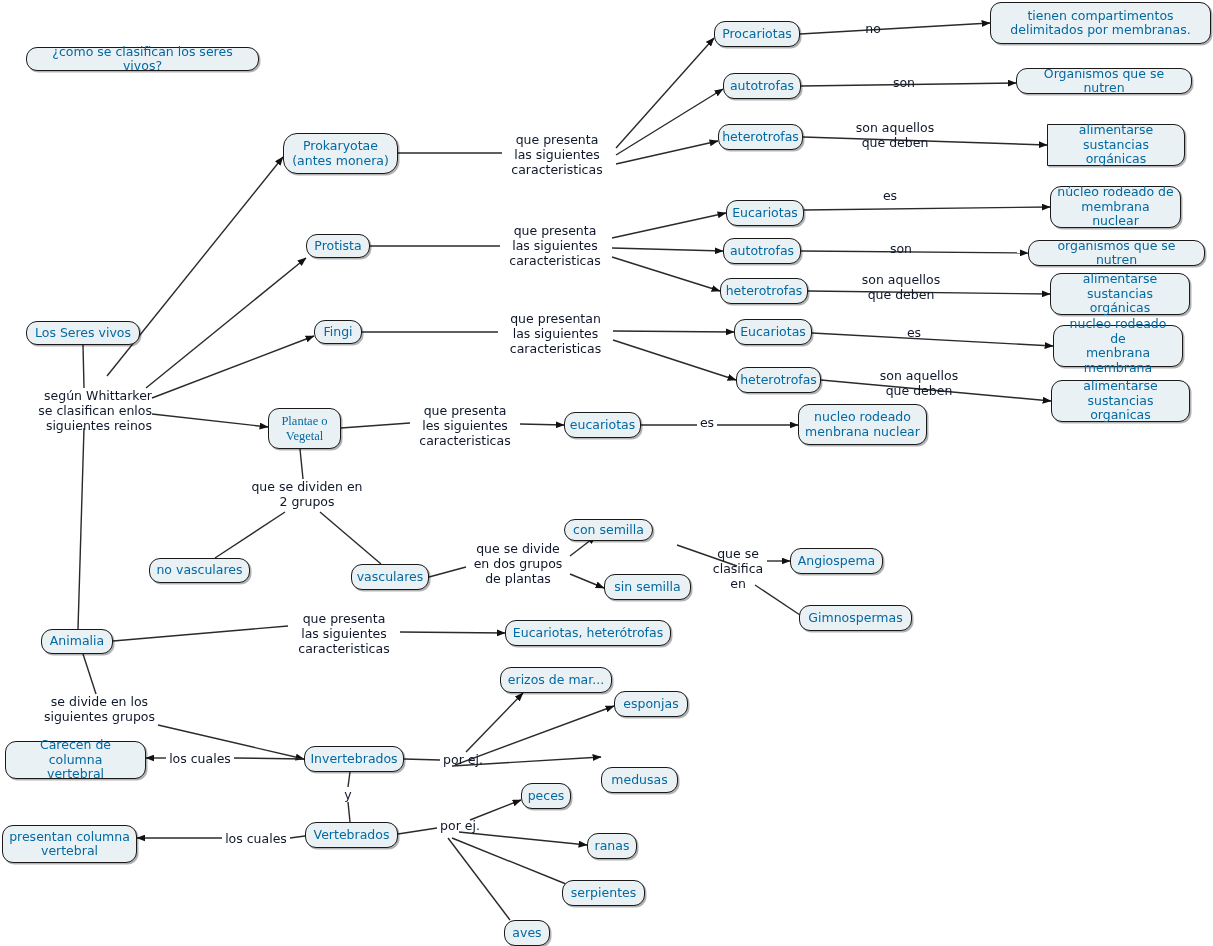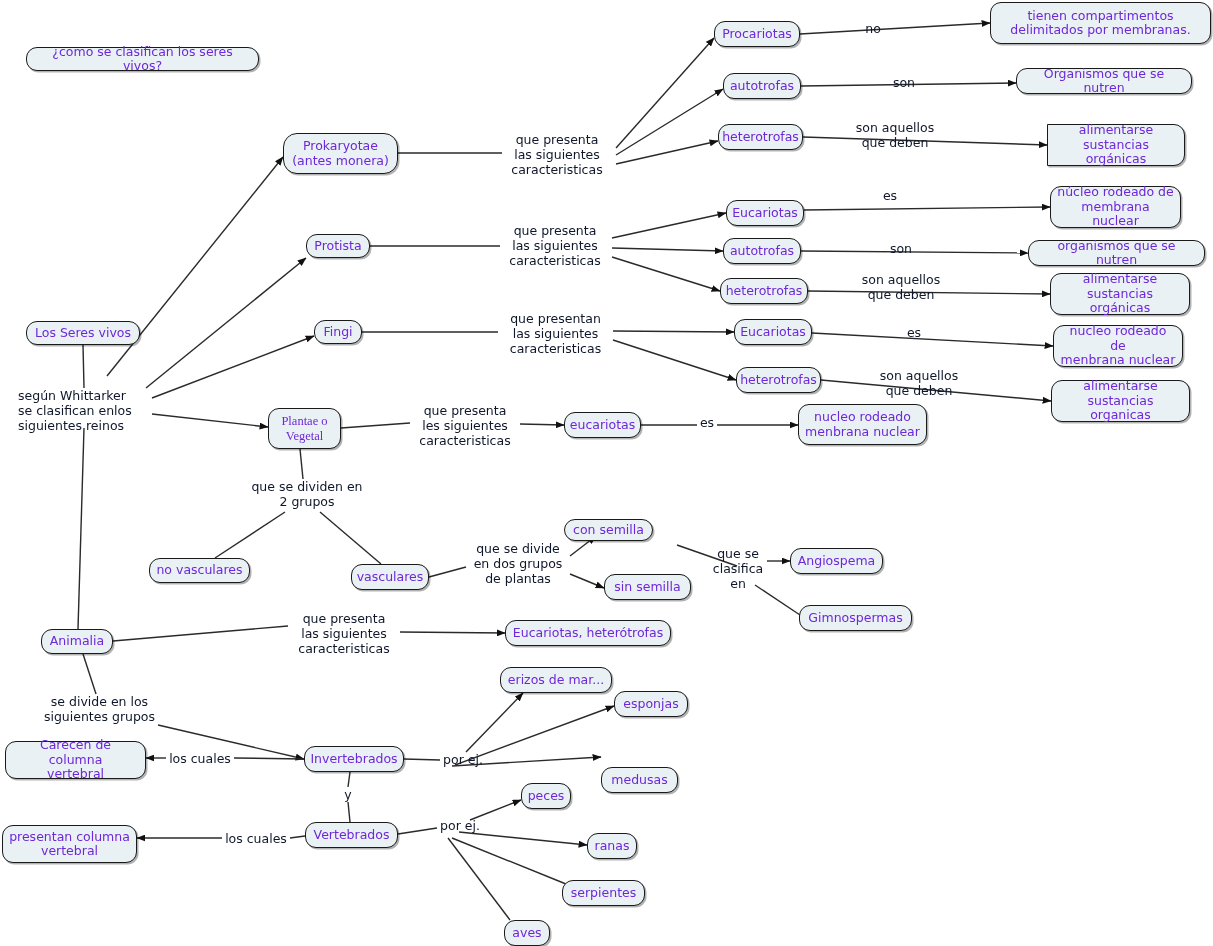--- a/index.html
+++ b/index.html
@@ -21,21 +21,21 @@
     width: 1213px;
     height: 946px;
     pointer-events: none;
   }
   .node {
     position: absolute;
     box-sizing: border-box;
     background: #eaf1f4;
     border: 1.2px solid #1a1a1a;
     border-radius: 11px;
-    color: #6d28d9;
+    color: #0369a1;
     font-size: 12.5px;
     line-height: 14.5px;
     text-align: center;
     display: flex;
     align-items: center;
     justify-content: center;
     white-space: pre-line;
     box-shadow: 1.5px 1.5px 0 rgba(0,0,0,0.30);
     padding: 2px 6px;
   }
@@ -145,21 +145,21 @@
       <div class="node" style="left: 723px; top: 238px; width: 78px; height: 26px;"><span>autotrofas</span></div>
       <div class="node" style="left: 720px; top: 278px; width: 88px; height: 26px;"><span>heterotrofas</span></div>
       <div class="node" style="left: 1050px; top: 186px; width: 131px; height: 42px;"><span>núcleo rodeado de
 membrana nuclear</span></div>
       <div class="node" style="left: 1028px; top: 240px; width: 177px; height: 26px;"><span>organismos que se nutren</span></div>
       <div class="node" style="left: 1050px; top: 273px; width: 140px; height: 42px;"><span>alimentarse
 sustancias orgánicas</span></div>
       <div class="node" style="left: 734px; top: 319px; width: 78px; height: 26px;"><span>Eucariotas</span></div>
       <div class="node" style="left: 736px; top: 367px; width: 85px; height: 26px;"><span>heterotrofas</span></div>
       <div class="node" style="left: 1053px; top: 325px; width: 130px; height: 42px;"><span>nucleo rodeado de
-menbrana nuclear</span></div>
+menbrana membrana</span></div>
       <div class="node" style="left: 1051px; top: 380px; width: 139px; height: 42px;"><span>alimentarse
 sustancias organicas</span></div>
       <div class="node" style="left: 564px; top: 412px; width: 77px; height: 26px;"><span>eucariotas</span></div>
       <div class="node" style="left: 798px; top: 404px; width: 129px; height: 41px;"><span>nucleo rodeado
 menbrana nuclear</span></div>
       <div class="node" style="left: 149px; top: 558px; width: 101px; height: 25px;"><span>no vasculares</span></div>
       <div class="node" style="left: 351px; top: 564px; width: 78px; height: 26px;"><span>vasculares</span></div>
       <div class="node" style="left: 564px; top: 519px; width: 89px; height: 22px;"><span>con semilla</span></div>
       <div class="node" style="left: 604px; top: 574px; width: 87px; height: 26px;"><span>sin semilla</span></div>
       <div class="node" style="left: 790px; top: 548px; width: 93px; height: 26px;"><span>Angiospema</span></div>
@@ -173,21 +173,21 @@
 vertebral</span></div>
       <div class="node" style="left: 500px; top: 667px; width: 112px; height: 26px;"><span>erizos de mar...</span></div>
       <div class="node" style="left: 614px; top: 691px; width: 74px; height: 26px;"><span>esponjas</span></div>
       <div class="node" style="left: 601px; top: 745px; width: 77px; height: 26px; margin-top: 22px;"><span>medusas</span></div>
       <div class="node" style="left: 521px; top: 783px; width: 50px; height: 26px;"><span>peces</span></div>
       <div class="node" style="left: 587px; top: 833px; width: 50px; height: 26px;"><span>ranas</span></div>
       <div class="node" style="left: 562px; top: 880px; width: 83px; height: 26px;"><span>serpientes</span></div>
       <div class="node" style="left: 504px; top: 920px; width: 46px; height: 26px;"><span>aves</span></div>
     </div>
   <div id="label-layer">
-      <div class="linklabel" style="left: 18px; top: 388px; width: 134px; text-align: left;">según Whittarker
+      <div class="linklabel" style="left: 18px; top: 388px; width: 134px; text-align: right;">según Whittarker
 se clasifican enlos
 siguientes reinos</div>
       <div class="linklabel" style="left: 502px; top: 132px; width: 110px; text-align: center;">que presenta
 las siguientes
 caracteristicas</div>
       <div class="linklabel" style="left: 500px; top: 223px; width: 110px; text-align: center;">que presenta
 las siguientes
 caracteristicas</div>
       <div class="linklabel" style="left: 498px; top: 311px; width: 115px; text-align: center;">que presentan
 las siguientes

